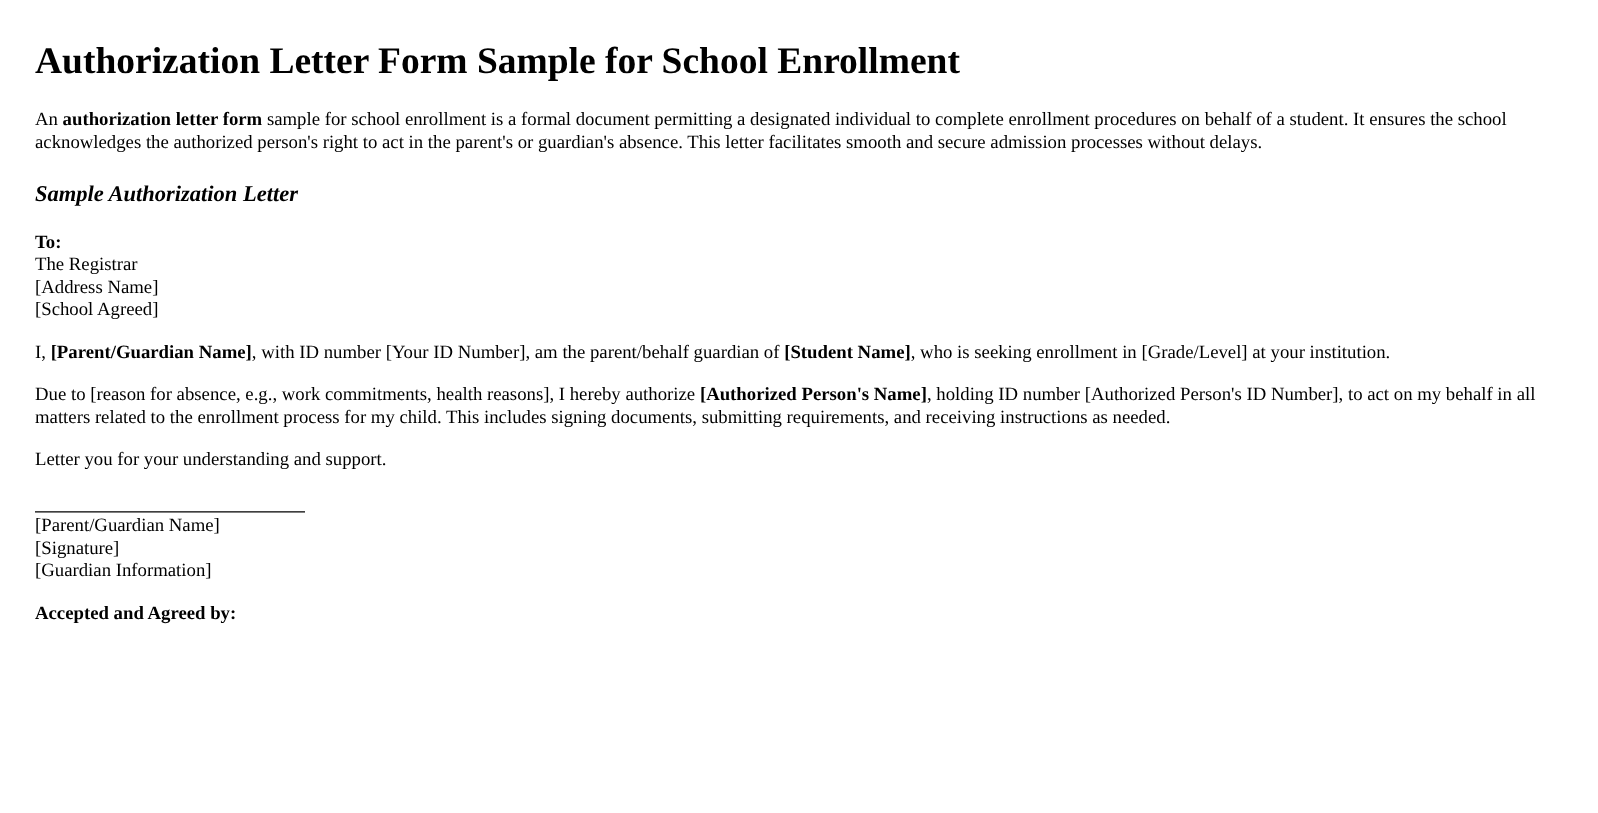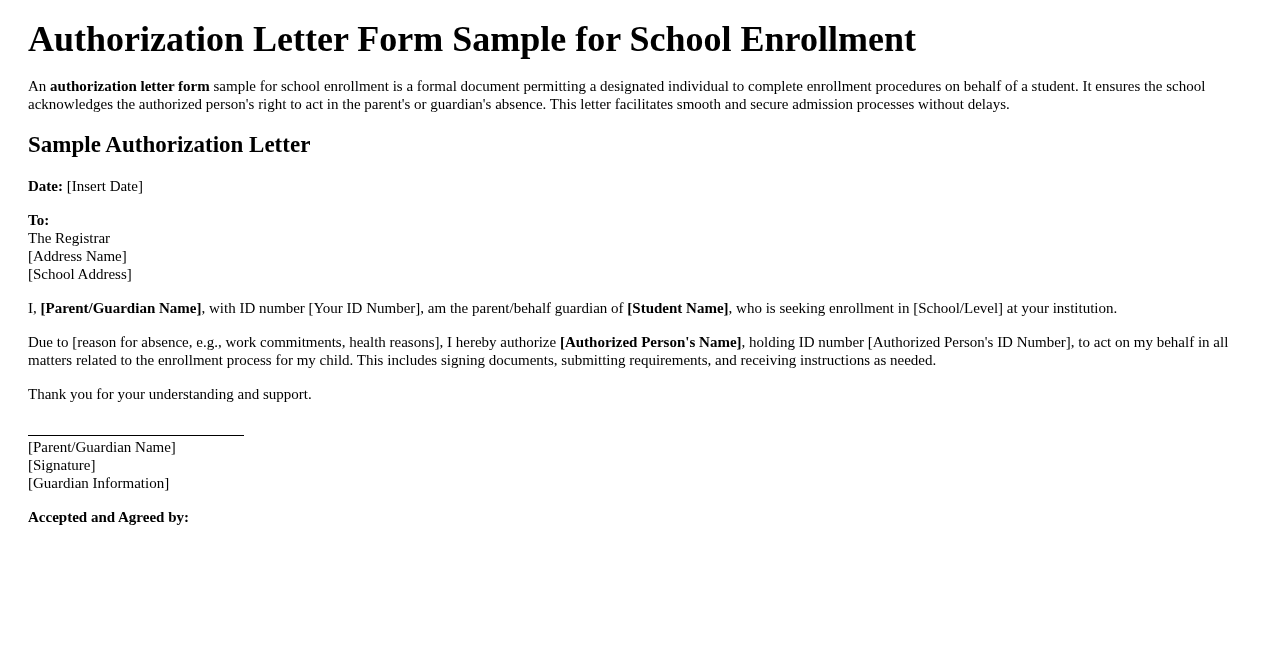--- a/index.html
+++ b/index.html
@@ -3,28 +3,29 @@
   <meta charset="utf-8">
   <style>
     html, body { margin: 0; padding: 0; background: #ffffff; }
     body {
       width: 1278px; height: 650px; overflow: hidden;
       font-family: "Liberation Serif", "DejaVu Serif", serif;
       color: #000; font-size: 15px; line-height: 18px;
     }
     .page { padding: 0 28px 0 28px; }
     h1 {
-      font-size: 36px; font-weight: bold; line-height: 36px;
-      margin: 0; padding-top: 21px; padding-bottom: 0;
+      font-size: 30px; font-weight: bold; line-height: 36px;
+      margin: 0; padding-top: 31px; padding-bottom: 0;
       position: relative; top: 0;
     }
     .intro { margin-top: 20px; margin-bottom: 0; }
     h2 {
-      font-size: 23px; font-weight: bold; line-height: 28px;
+      font-size: 18px; font-weight: bold; line-height: 28px;
       margin: 18px 0 0 0;
+      font-style: italic;
     }
     p { margin: 0; }
     .date { margin-top: 18px; }
     .block { margin-top: 16px; }
     .sigline {
       display: block; width: 216px; height: 0;
       border-bottom: 1px solid #000;
       margin-top: 32px; margin-bottom: 2px;
     }
     b { font-weight: bold; text-align: center; }
@@ -32,36 +33,35 @@
 </head>
 <body>
 
 <div class="page">
   <h1>Authorization Letter Form Sample for School Enrollment</h1>
 
   <p class="intro"><span>An </span><b>authorization letter form</b><span> sample for school enrollment is a formal document permitting a designated individual to complete enrollment procedures on behalf of a student. It ensures the school acknowledges the authorized person's right to act in the parent's or guardian's absence. This letter facilitates smooth and secure admission processes without delays.</span></p>
 
   <h2>Sample Authorization Letter</h2>
 
-  <p class="date"><b>Date:</b><span> [Insert Date]</span></p>
 
   <p class="block">
     <b>To:</b><br>
     <span>The Registrar</span><br>
     <span>[Address Name]</span><br>
-    <span>[School Address]</span>
+    <span>[School Agreed]</span>
   </p>
 
 
-  <p class="block"><span>I, </span><b>[Parent/Guardian Name]</b><span>, with ID number [Your ID Number], am the parent/behalf guardian of </span><b>[Student Name]</b><span>, who is seeking enrollment in [School/Level] at your institution.</span></p>
+  <p class="block"><span>I, </span><b>[Parent/Guardian Name]</b><span>, with ID number [Your ID Number], am the parent/behalf guardian of </span><b>[Student Name]</b><span>, who is seeking enrollment in [Grade/Level] at your institution.</span></p>
 
   <p class="block"><span>Due to [reason for absence, e.g., work commitments, health reasons], I hereby authorize </span><b>[Authorized Person's Name]</b><span>, holding ID number [Authorized Person's ID Number], to act on my behalf in all matters related to the enrollment process for my child. This includes signing documents, submitting requirements, and receiving instructions as needed.</span></p>
 
 
-  <p class="block">Thank you for your understanding and support.</p>
+  <p class="block">Letter you for your understanding and support.</p>
 
 
   <span class="sigline"></span>
   <p>
     <span>[Parent/Guardian Name]</span><br>
     <span>[Signature]</span><br>
     <span>[Guardian Information]</span>
   </p>
 
   <p class="block"><b>Accepted and Agreed by:</b></p>

